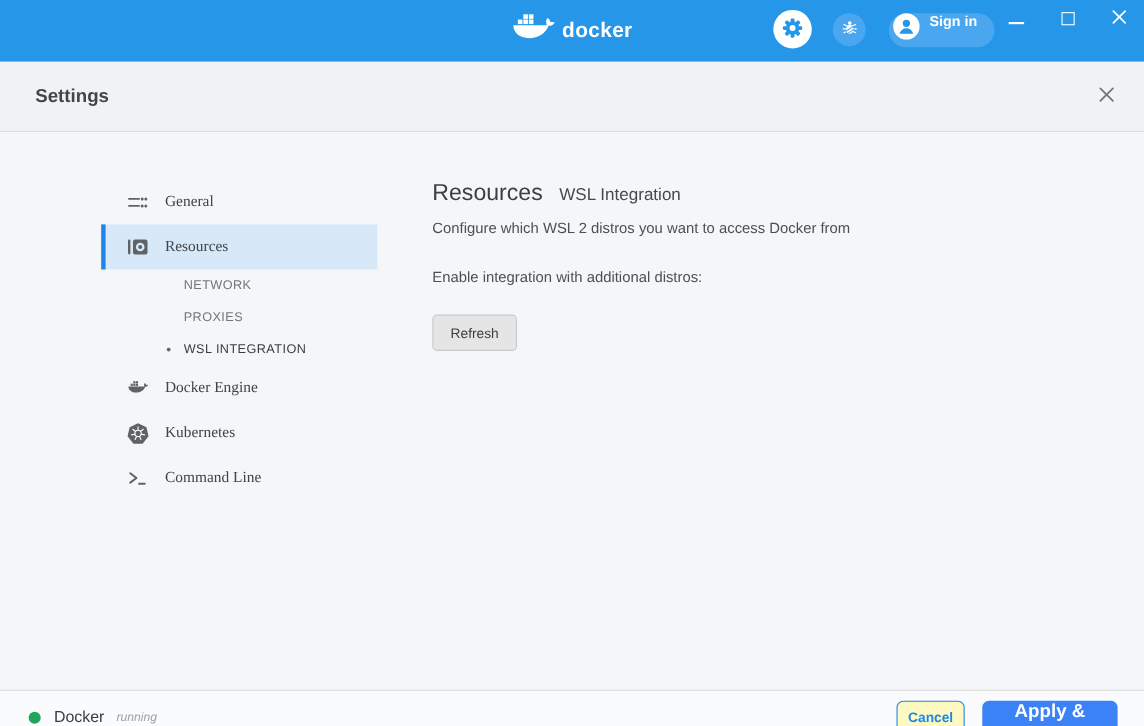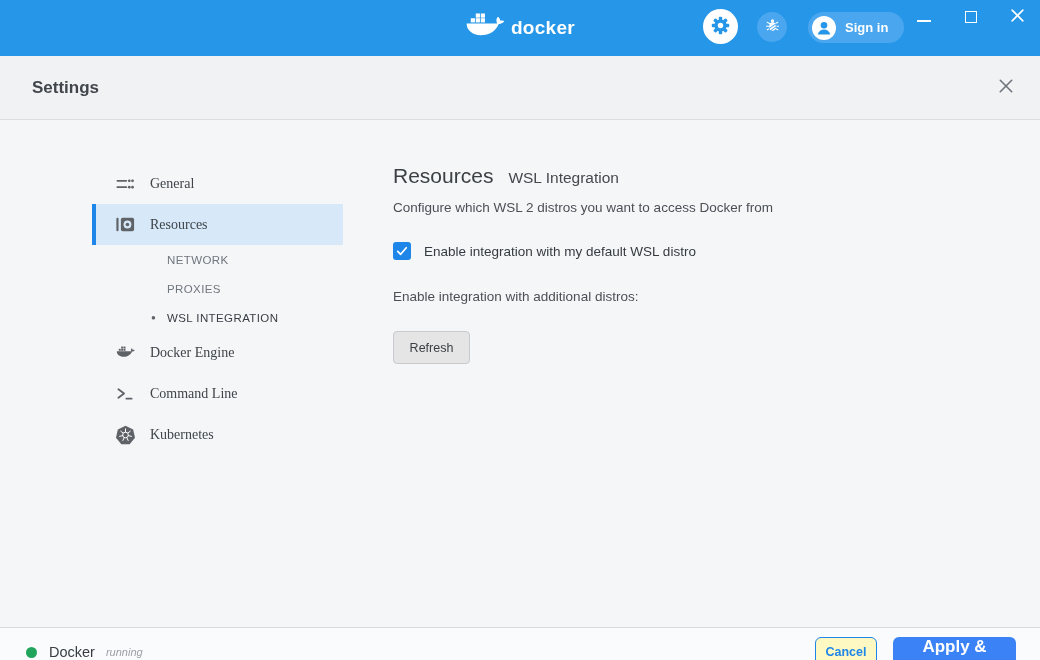--- a/index.html
+++ b/index.html
@@ -9,21 +9,21 @@
   
   .titlebar { position:relative; height:56px; background:#2596e8; }
   .logo { position:absolute; left:50%; top:50%; transform:translate(-50%,-50%);
     display:flex; align-items:center; gap:6px; }
   .logo-text { color:#fff; font-size:19px; font-weight:600; letter-spacing:.3px; }
   .tb-circle { position:absolute; border-radius:50%; display:flex; align-items:center;
     justify-content:center; cursor:pointer; border:none; }
   .gear-btn { left:703px; top:9px; width:35px; height:35px; background:#fff; }
   .bug-btn  { left:757px; top:12px; width:30px; height:30px; background:#4aa6ef; }
   .signin { position:absolute; left:808px; top:12px; height:31px; padding:0 16px 0 4px;
-    background:#4aa6ef; border:none; border-radius:16px; display:flex; align-items:center;
+    background:#4aa6ef; border:none; border-radius:16px; display:flex; 
     gap:9px; cursor:pointer; }
   .signin .avatar { width:24px; height:24px; border-radius:50%; background:#fff;
     display:flex; align-items:center; justify-content:center; }
   .signin-label { color:#fff; font-size:13px; font-weight:600; }
   .winbtn { position:absolute; width:26px; height:26px; top:4px; background:none; border:none;
     display:flex; align-items:center; justify-content:center; cursor:pointer; }
   .win-min { left:911px; } .win-max { left:958px; } .win-close { left:1004px; }
   .min-glyph { width:14px; height:2px; background:#fff; margin-top:8px; }
   .max-glyph { width:12px; height:12px; border:1.6px solid #fff; }
 
@@ -239,65 +239,57 @@
               <rect x="19" y="5.7" width="5" height="5"></rect>
             <path d="M2 12 C2 20 9 26 19 26 C29.5 26 37.5 20.5 40.5 12.5 C43.5 12.6 46 11.3 47.3 9.1 C45.8 8.2 44 8.1 42.5 8.8 C42.2 6.8 41.2 5.1 39.7 4 C38 5.4 37.3 7.7 38 9.8 L38.6 12 Z"></path>
           </g>
         </svg>
       </span>
       <span class="nav-label">Docker Engine</span>
     </div>
 
     <div class="nav-row">
       <span class="nav-icon">
-        <svg width="18" height="17" viewBox="0 0 18 18">
-          <g stroke="#5f6368" stroke-width="1.9" fill="none" stroke-linecap="round" stroke-linejoin="round">
-            <polyline points="2,4.5 8,9 2,13.5"></polyline>
-            <line x1="10.5" y1="14.5" x2="16" y2="14.5"></line>
-          </g>
-        </svg>
-      </span>
-      <span class="nav-label">Command Line</span>
-    </div>
-
-    <div class="nav-row">
-      <span class="nav-icon">
         <svg width="21" height="20" viewBox="0 0 24 24">
           <polygon points="12,0.8 21.2,5.3 23.4,15.2 17,23.2 7,23.2 0.6,15.2 2.8,5.3" fill="#5f6368"></polygon>
           <g stroke="#fff" stroke-width="1.2" stroke-linecap="round">
             <line x1="12" y1="12" x2="12" y2="4.7"></line>
             <line x1="12" y1="12" x2="17.7" y2="7.45"></line>
             <line x1="12" y1="12" x2="19.1" y2="13.6"></line>
             <line x1="12" y1="12" x2="15.2" y2="18.6"></line>
             <line x1="12" y1="12" x2="8.8" y2="18.6"></line>
             <line x1="12" y1="12" x2="4.9" y2="13.6"></line>
             <line x1="12" y1="12" x2="6.3" y2="7.45"></line>
           </g>
           <circle cx="12" cy="12" r="3.4" fill="#5f6368" stroke="#fff" stroke-width="1.2"></circle>
         </svg>
       </span>
       <span class="nav-label">Kubernetes</span>
     </div>
+
+    <div class="nav-row">
+      <span class="nav-icon">
+        <svg width="18" height="17" viewBox="0 0 18 18">
+          <g stroke="#5f6368" stroke-width="1.9" fill="none" stroke-linecap="round" stroke-linejoin="round">
+            <polyline points="2,4.5 8,9 2,13.5"></polyline>
+            <line x1="10.5" y1="14.5" x2="16" y2="14.5"></line>
+          </g>
+        </svg>
+      </span>
+      <span class="nav-label">Command Line</span>
+    </div>
   </nav>
 
   <main class="main">
     <div class="title-row">
       <span class="page-title">Resources</span>
       <span class="page-subtitle">WSL Integration</span>
     </div>
     <div class="desc">Configure which WSL 2 distros you want to access Docker from</div>
 
-    <div class="check-row">
-      <span class="checkbox">
-        <svg width="14" height="14" viewBox="0 0 18 18">
-          <polyline points="3.5,9.5 7.3,13.2 14.5,4.8" fill="none" stroke="#fff" stroke-width="2.3" stroke-linecap="round" stroke-linejoin="round"></polyline>
-        </svg>
-      </span>
-      <span class="check-label">Enable integration with my default WSL distro</span>
-    </div>
 
     <div class="add-label">Enable integration with additional distros:</div>
 
 
     <button class="refresh-btn">Refresh</button>
   </main>
 </div>
 
 <div class="footer">
   <div class="status">

